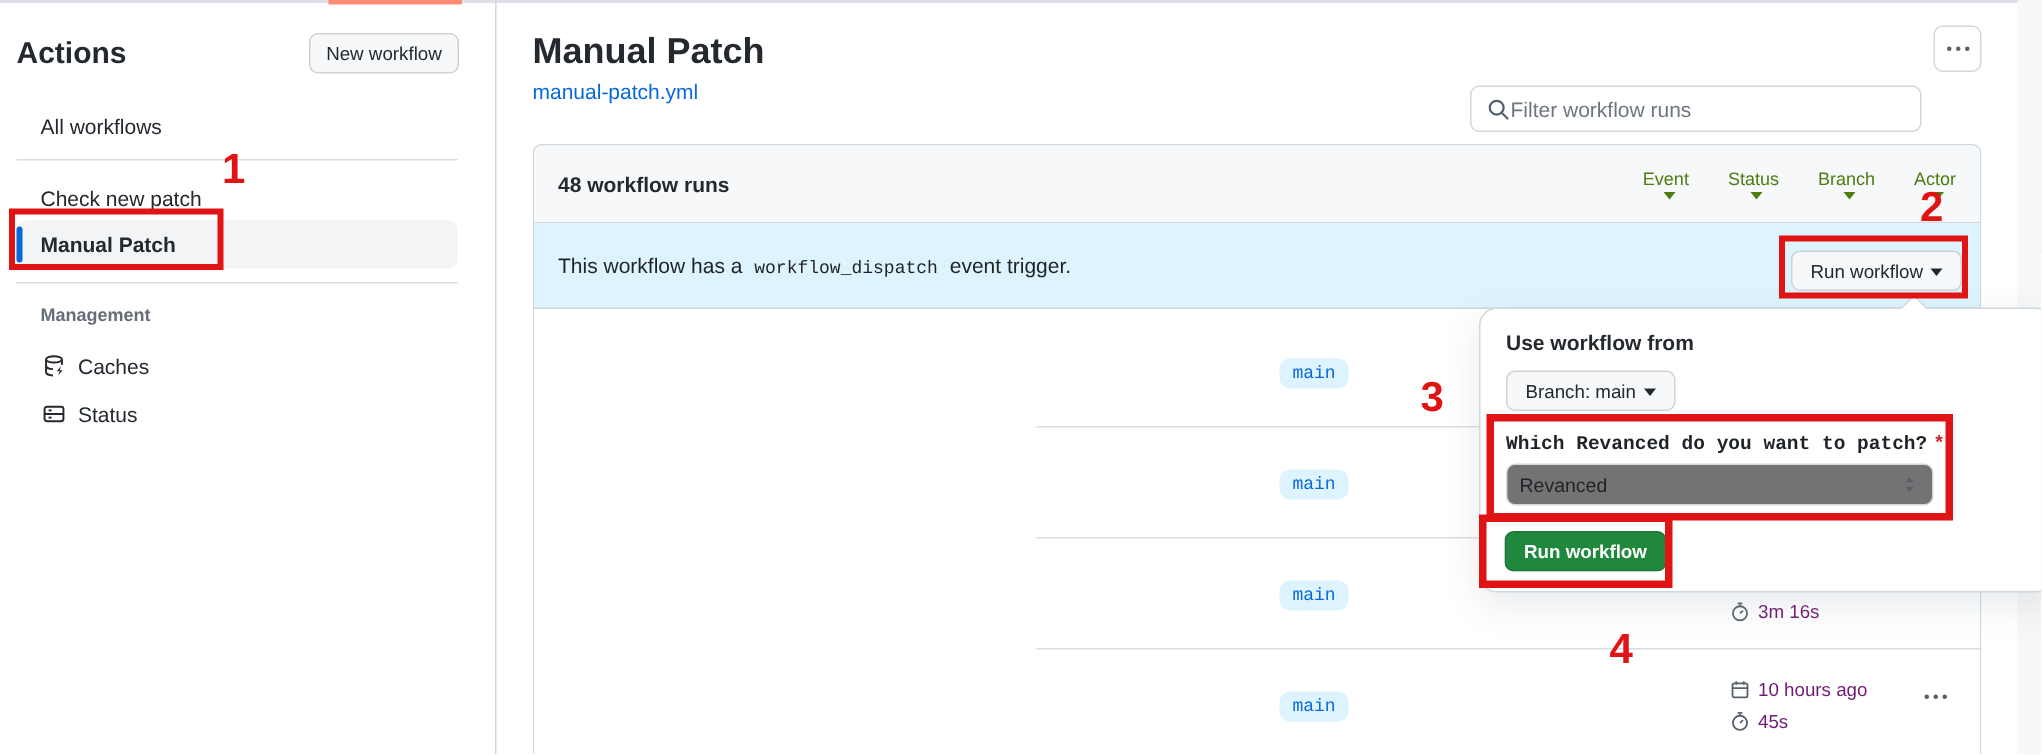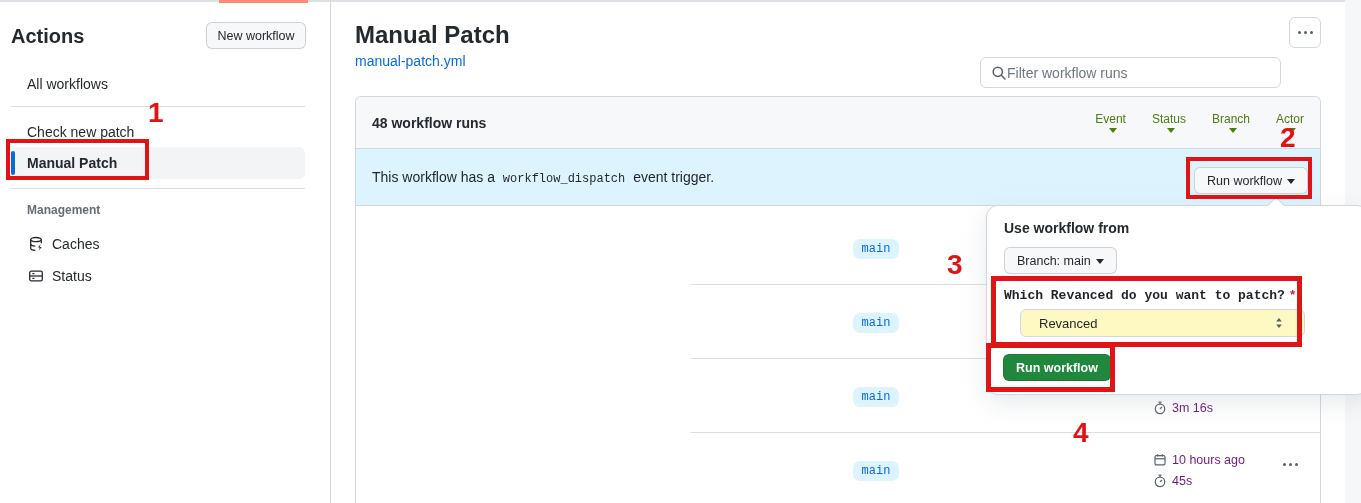--- a/index.html
+++ b/index.html
@@ -70,23 +70,23 @@
     border-left:1px solid #d0d7de; border-top:1px solid #d0d7de; transform:rotate(45deg); z-index:6; }
   .dd-panel { position:absolute; left:986px; top:205px; width:383px; height:190px; background:#fff;
     border:1px solid #d0d7de; border-radius:12px; box-shadow:0 8px 24px rgba(140,149,159,0.2); z-index:5; }
   .dd-title { position:absolute; left:17px; top:14px; font-size:14px; font-weight:700; color:#24292f; }
   .btn-branch { position:absolute; left:17px; top:41px; height:27px; padding:0 12px; background:#f6f8fa;
     border:1px solid rgba(31,35,40,0.18); border-radius:6px; font-family:Liberation Sans, sans-serif;
     font-size:12.5px; color:#24292f; display:flex; align-items:center; cursor:pointer; }
   .input-label { position:absolute; left:17px; top:82px; font-family:"Liberation Mono","DejaVu Sans Mono",monospace;
     font-size:13px; font-weight:700; color:#1f2328; white-space:nowrap; }
   .input-label .req { color:#d1242f; margin-left:4px; }
-  .dd-select { position:absolute; left:17px; top:103px; width:285px; height:28px; background:#fef9c3;
+  .dd-select { position:absolute; left:17px; top:103px; width:285px; height:28px; background:#737373;
     border:1px solid #d0d7de; border-radius:6px; display:flex; align-items:center; justify-content:space-between;
-    padding:0 18px; font-size:13px; color:#1f2328; cursor:pointer;margin-left:16px; }
+    padding:0 8px; font-size:13px; color:#1f2328; cursor:pointer; }
   .btn-run-green { position:absolute; left:16px; top:148px; height:27px; padding:0 12px; background:#1f883d;
     border:1px solid rgba(27,31,36,0.15); border-radius:6px; color:#fff; font-family:"Liberation Sans",sans-serif;
     font-size:12.5px; font-weight:700; cursor:pointer; }
 
   
   .ann-box { position:absolute; border:4px solid #e01414; z-index:10; pointer-events:none; }
   .ann-box.thick { border-width:5px; }
   .box1 { left:6px;   top:139px; width:143px; height:41px; }
   .box2 { left:1186px; top:157px; width:126px; height:42px; }
   .box3 { left:991px; top:276px; width:311px; height:71px; }

